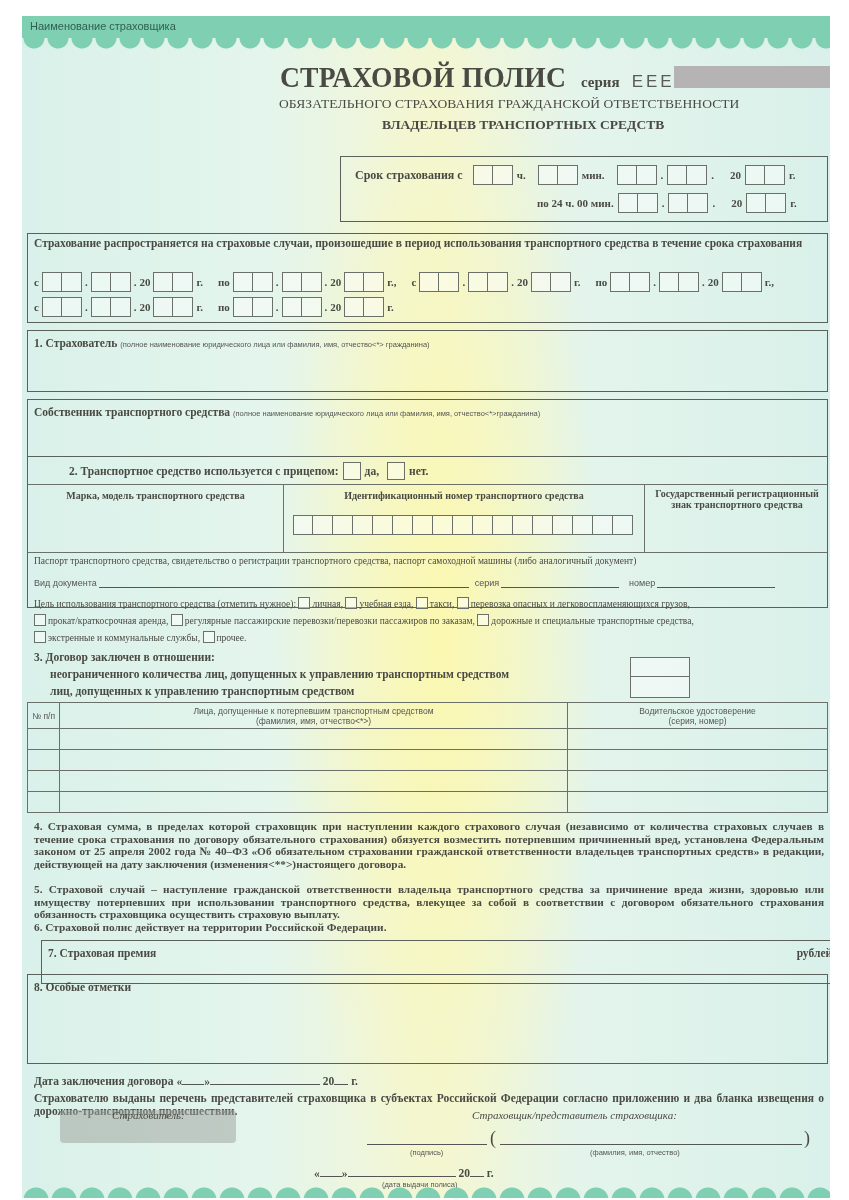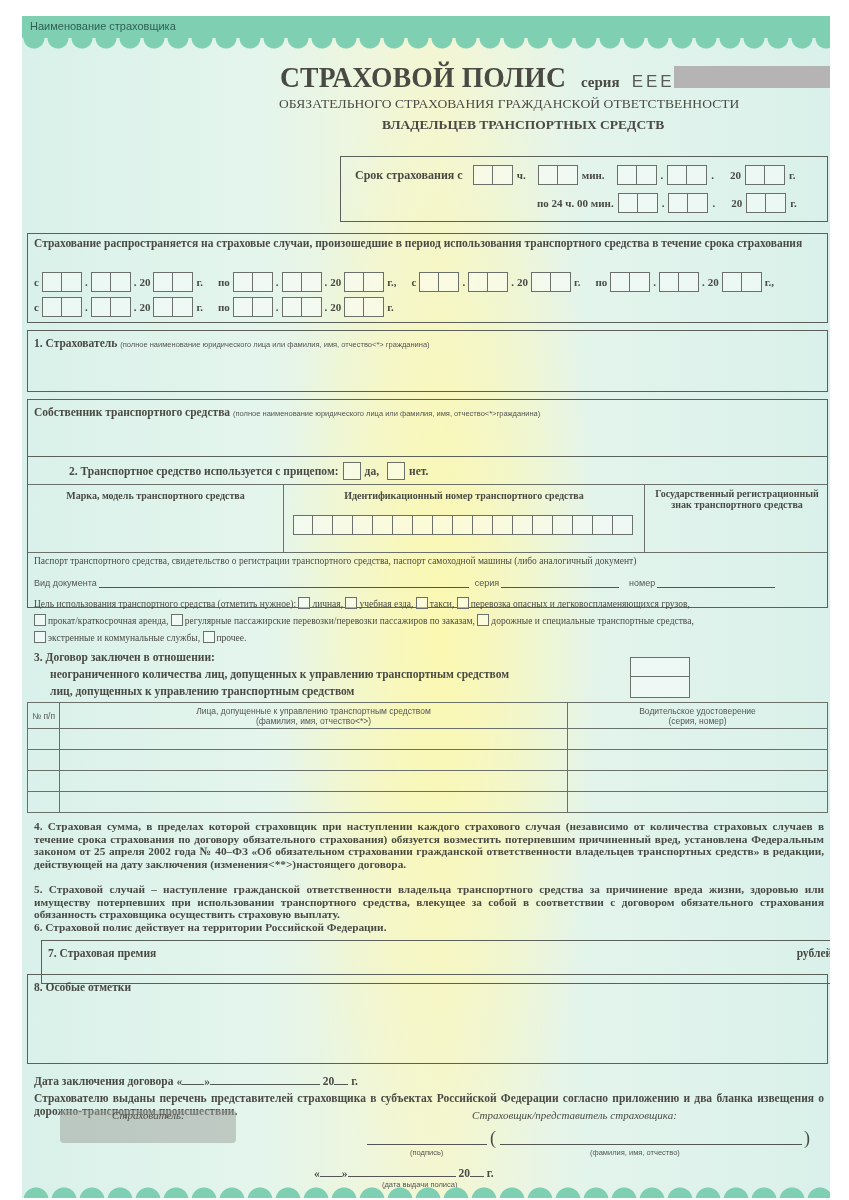--- a/index.html
+++ b/index.html
@@ -343,21 +343,21 @@
     <div style="padding-left:16px;">лиц, допущенных к управлению транспортным средством</div>
   </div>
   <div class="abs" style="left:608px; top:641px; width:60px; height:20px; border:1px solid #6b706b; background:rgba(255,255,255,0.45);"></div>
   <div class="abs" style="left:608px; top:660px; width:60px; height:22px; border:1px solid #6b706b; background:rgba(255,255,255,0.45);"></div>
 
   <table class="drivers">
     <tbody>
         <tr style="height:26px;">
       <th style="width:32px;">№ п/п</th>
       <th style="width:508px;">
-        <div>Лица, допущенные к управлению транспортным средством</div>
+        <div>Лица, допущенные к потерпевшим транспортным средством</div>
         <div>(фамилия, имя, отчество&lt;*&gt;)</div>
       </th>
       <th>
         <div>Водительское удостоверение</div>
         <div>(серия, номер)</div>
       </th>
     </tr>
     <tr class="body">
           <td></td>
           <td></td>

